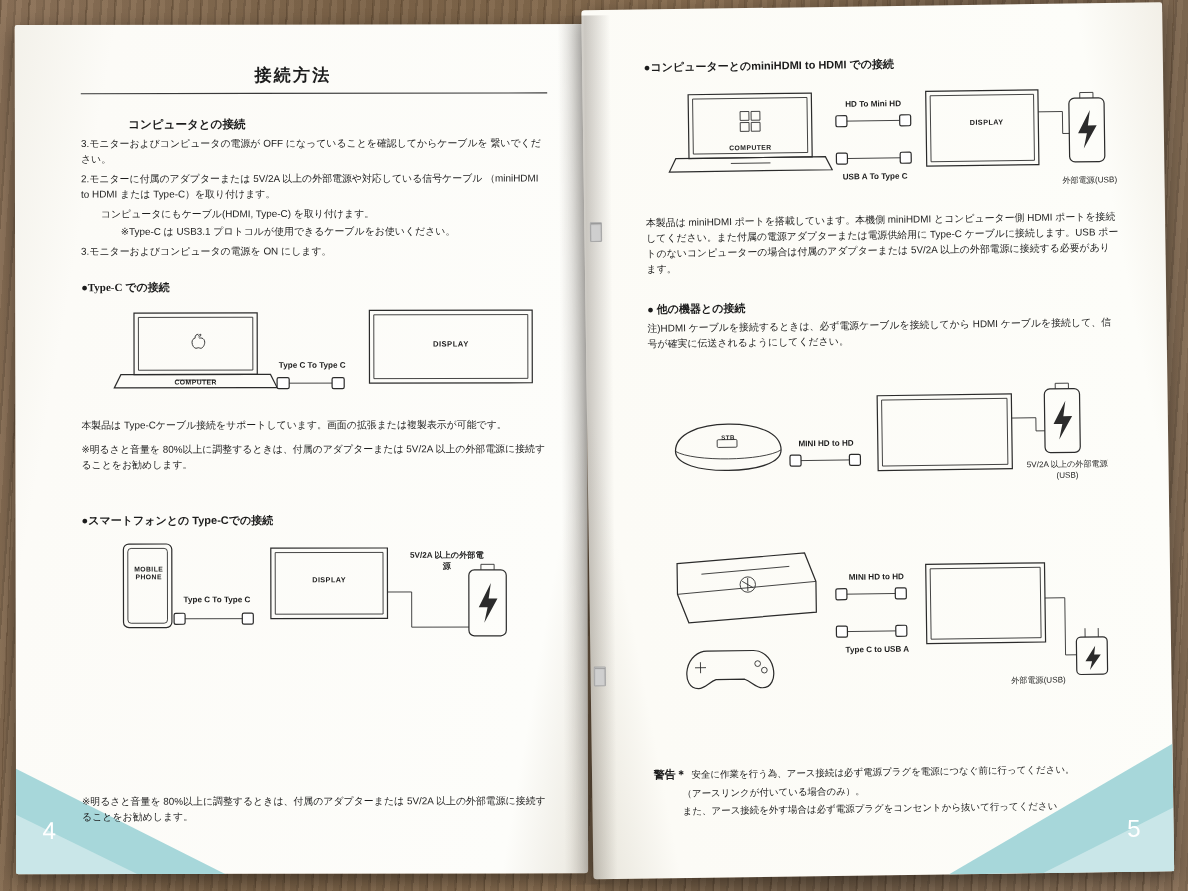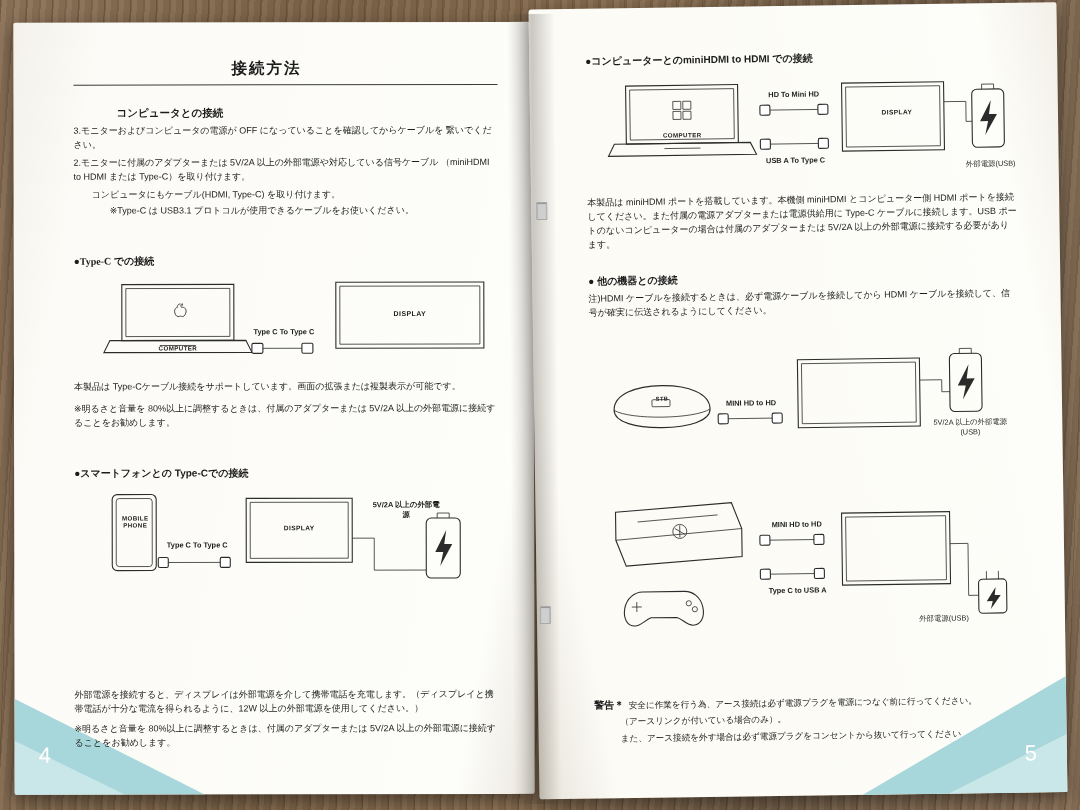--- a/index.html
+++ b/index.html
@@ -90,20 +90,21 @@
       <div class="content">
 
         <div class="ttl" style="position:absolute;left:218px;top:36px;">接続方法</div>
         <div class="rule" style="position:absolute;left:60px;top:62px;width:424px;"></div>
 
         <div class="h2" style="position:absolute;left:60px;top:84px;margin-left:43px;">コンピュータとの接続</div>
         <div class="p" style="position:absolute;left:60px;top:102px;width:424px;">3.モニターおよびコンピュータの電源が OFF になっていることを確認してからケーブルを 繋いでください。</div>
         <div class="p" style="position:absolute;left:60px;top:134px;width:424px;">2.モニターに付属のアダプターまたは 5V/2A 以上の外部電源や対応している信号ケーブル （miniHDMI to HDMI または Type-C）を取り付けます。</div>
         <div class="p" style="position:absolute;left:78px;top:166px;width:406px;">コンピュータにもケーブル(HDMI, Type-C) を取り付けます。</div>
         <div class="p" style="position:absolute;left:86px;top:182px;width:398px;margin-left:10px;">※Type-C は USB3.1 プロトコルが使用できるケーブルをお使いください。</div>
+        <div class="p" style="position:absolute;left:60px;top:200px;width:424px;">3.モニターおよびコンピュータの電源を ON にします。</div>
 
         <div class="h3" style="position:absolute;left:60px;top:232px;font-family:Liberation Serif, serif;">●Type-C での接続</div>
 
         <div style="position:absolute;left:60px;top:250px;width:424px;height:100px;">
           <svg width="424" height="100" viewBox="0 0 424 100">
 
             <path class="ink" d="M48 12 L160 12 L160 68 L48 68 Z"></path>
             <path class="ink-thin" d="M52 16 L156 16 L156 64 L52 64 Z"></path>
             <path class="ink" d="M36 68 L172 68 L178 80 L30 80 Z"></path>
             <path class="ink-thin" d="M86 73 L122 73"></path>
@@ -148,21 +149,20 @@
             <rect class="ink" x="352" y="34" width="34" height="60" rx="5"></rect>
             <path class="ink-thin" d="M363 34 L363 29 L375 29 L375 34"></path>
             <path d="M372 46 L361 68 L369 68 L366 82 L378 60 L370 60 Z" fill="#2b2b2b"></path>
           </svg>
           <div class="lbl b" style="position:absolute;left:36px;top:30px;width:50px;line-height:1.2;">MOBILE PHONE</div>
           <div class="cap b" style="position:absolute;left:80px;top:56px;width:86px;">Type C To Type C</div>
           <div class="lbl b" style="position:absolute;left:195px;top:40px;width:60px;font-size:6.6px;">DISPLAY</div>
           <div class="cap b" style="position:absolute;left:296px;top:16px;width:72px;">5V/2A 以上の外部電源</div>
         </div>
 
-        <div class="p" style="position:absolute;left:60px;top:666px;width:424px;">外部電源を接続すると、ディスプレイは外部電源を介して携帯電話を充電します。（ディスプレイと携帯電話が十分な電流を得られるように、12W 以上の外部電源を使用してください。）</div>
         <div class="p" style="position:absolute;left:60px;top:700px;width:424px;">※明るさと音量を 80%以上に調整するときは、付属のアダプターまたは 5V/2A 以上の外部電源に接続することをお勧めします。</div>
       </div>
     </div>
 
     <div class="page" id="page-right">
 
       <div class="teal-corner" id="teal-right">
         <svg width="205" height="150" viewBox="0 0 205 150">
           <path d="M205 34 L205 150 L0 150 Z" fill="#a7d7da"></path>
           <path d="M205 92 L205 150 L86 150 Z" fill="#cfe9ea" opacity=".85"></path>

